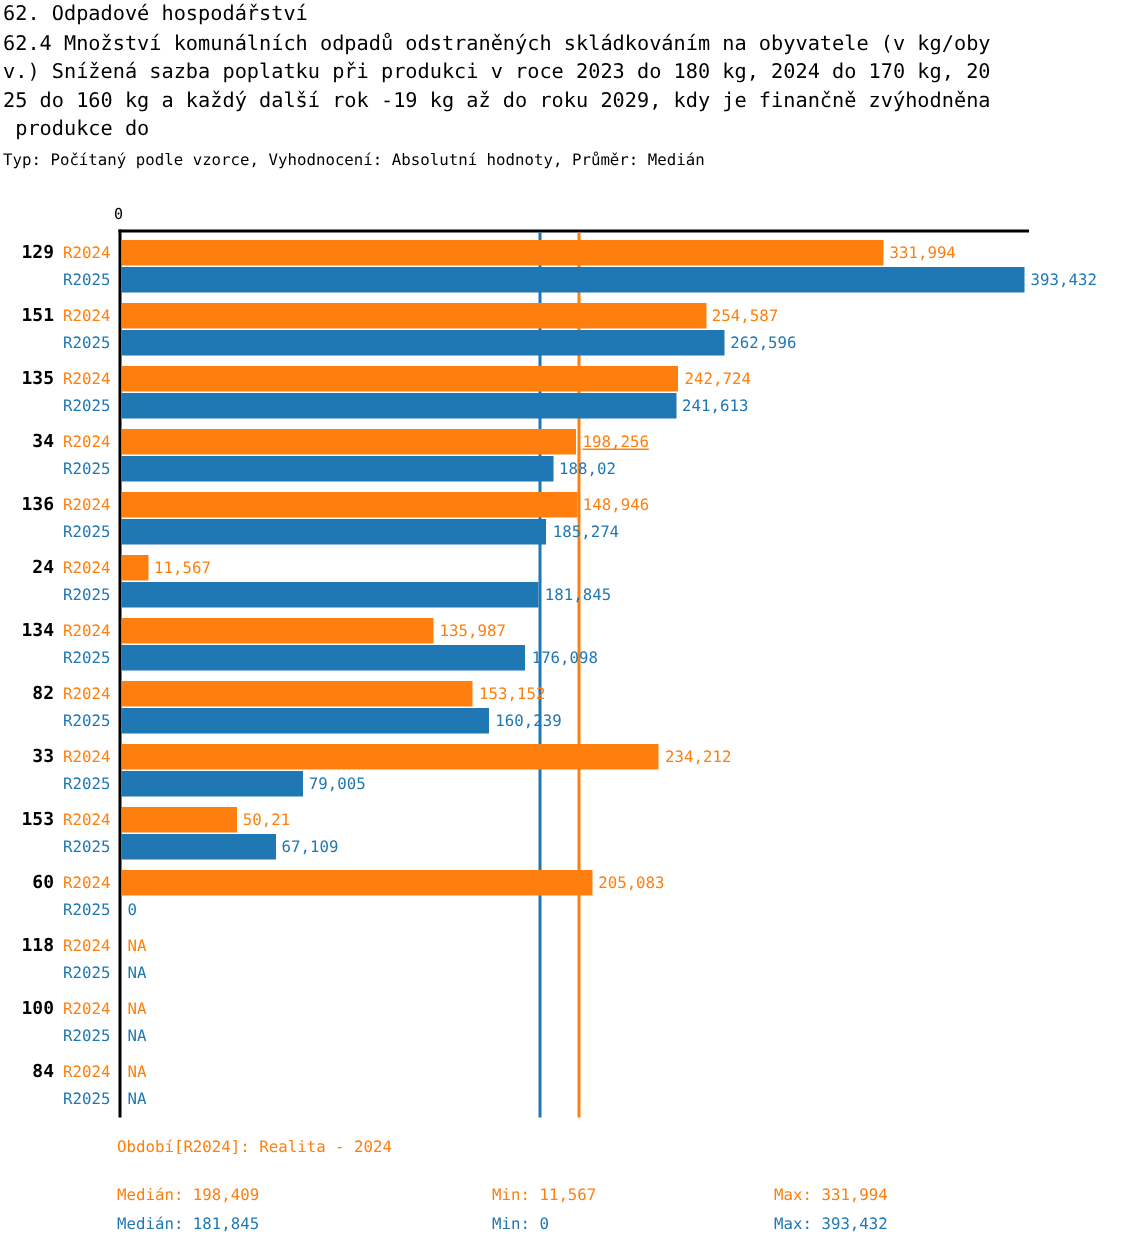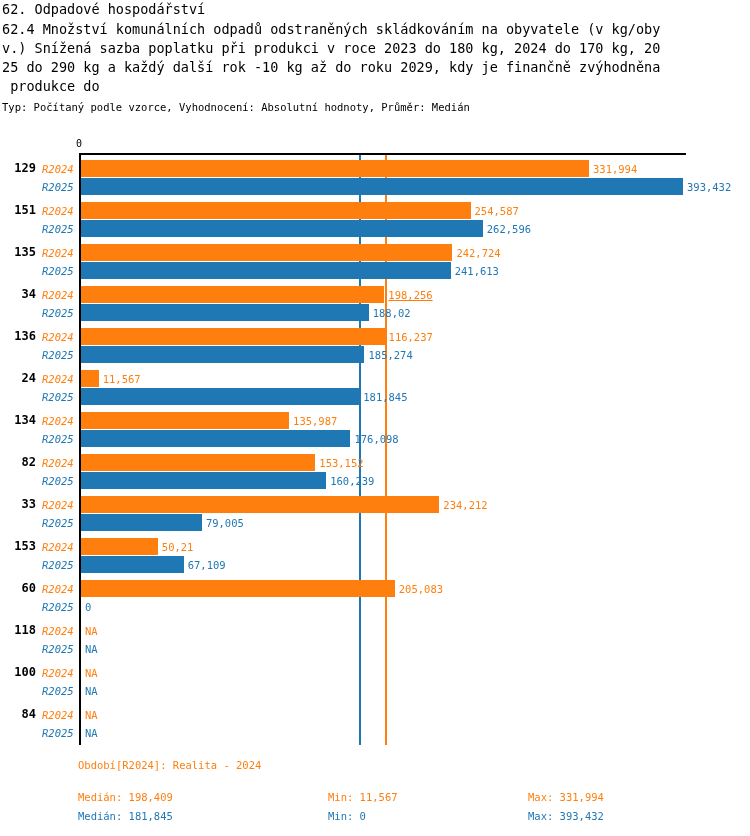--- a/index.html
+++ b/index.html
@@ -92,21 +92,20 @@
     left: 0px;
     line-height: 14px;
   }
   .series-label {
     position: absolute;
     font-size: 10.5px;
     line-height: 14px;
     left: 42px;
     width: 35px;
     text-align: left;
-    font-style: italic;
   }
   .series-label.s2024 { color: #ff7f0e; }
   .series-label.s2025 { color: #1f77b4; }
 
   .bar {
     position: absolute;
     left: 81px;
     height: 17px;
   }
   .bar.s2024 { background: #ff7f0e; }
@@ -146,33 +145,33 @@
     height: 19px;
   }
   .stat {
     position: absolute;
     font-size: 10.5px;
     line-height: 14px;
     white-space: nowrap;
   }
   .stat.col-med { left: 78px; }
   .stat.col-min { left: 328px; }
-  .stat.col-max { left: 528px; }
+  .stat.col-max { left: 516px; }
   .stats-row.s2024 .stat { color: #ff7f0e; }
   .stats-row.s2025 .stat { color: #1f77b4; }
 </style>
 </head>
 <body>
 
 <div id="header">
   <div class="title-line">62. Odpadové hospodářství</div>
   <div id="subtitle-block">
     <div class="title-line">62.4 Množství komunálních odpadů odstraněných skládkováním na obyvatele (v kg/oby</div>
     <div class="title-line">v.) Snížená sazba poplatku při produkci v roce 2023 do 180 kg, 2024 do 170 kg, 20</div>
-    <div class="title-line">25 do 290 kg a každý další rok -10 kg až do roku 2029, kdy je finančně zvýhodněna</div>
+    <div class="title-line">25 do 160 kg a každý další rok -19 kg až do roku 2029, kdy je finančně zvýhodněna</div>
     <div class="title-line"> produkce do</div>
   </div>
   <div id="meta-line">Typ: Počítaný podle vzorce, Vyhodnocení: Absolutní hodnoty, Průměr: Medián</div>
 </div>
 
 <div id="chart">
   <div id="zero-label">0</div>
   <div id="axis-top"></div>
   <div id="axis-v"></div>
   <div class="median-line" id="median-2025" style="left: 359.246px; background: rgb(31, 119, 180);"></div>
@@ -202,21 +201,21 @@
       <div class="group-label" style="top: 149px;">34</div>
       <div class="series-label s2024" style="top: 150px;">R2024</div>
       <div class="bar s2024" style="top: 148px; width: 303.356px;"></div>
       <div class="bar-value s2024" style="top: 150px; left: 388.356px; text-decoration: underline;">198,256</div>
       <div class="series-label s2025" style="top: 168px;">R2025</div>
       <div class="bar s2025" style="top: 166px; width: 287.694px;"></div>
       <div class="bar-value s2025" style="top: 168px; left: 372.694px;">188,02</div>
       <div class="group-label" style="top: 191px;">136</div>
       <div class="series-label s2024" style="top: 192px;">R2024</div>
       <div class="bar s2024" style="top: 190px; width: 303.591px;"></div>
-      <div class="bar-value s2024" style="top: 192px; left: 388.591px;">116,237</div>
+      <div class="bar-value s2024" style="top: 192px; left: 388.591px;">148,946</div>
       <div class="series-label s2025" style="top: 210px;">R2025</div>
       <div class="bar s2025" style="top: 208px; width: 283.492px;"></div>
       <div class="bar-value s2025" style="top: 210px; left: 368.492px;">185,274</div>
       <div class="group-label" style="top: 233px;">24</div>
       <div class="series-label s2024" style="top: 234px;">R2024</div>
       <div class="bar s2024" style="top: 232px; width: 17.699px;"></div>
       <div class="bar-value s2024" style="top: 234px; left: 102.699px;">11,567</div>
       <div class="series-label s2025" style="top: 252px;">R2025</div>
       <div class="bar s2025" style="top: 250px; width: 278.246px;"></div>
       <div class="bar-value s2025" style="top: 252px; left: 363.246px;">181,845</div>

